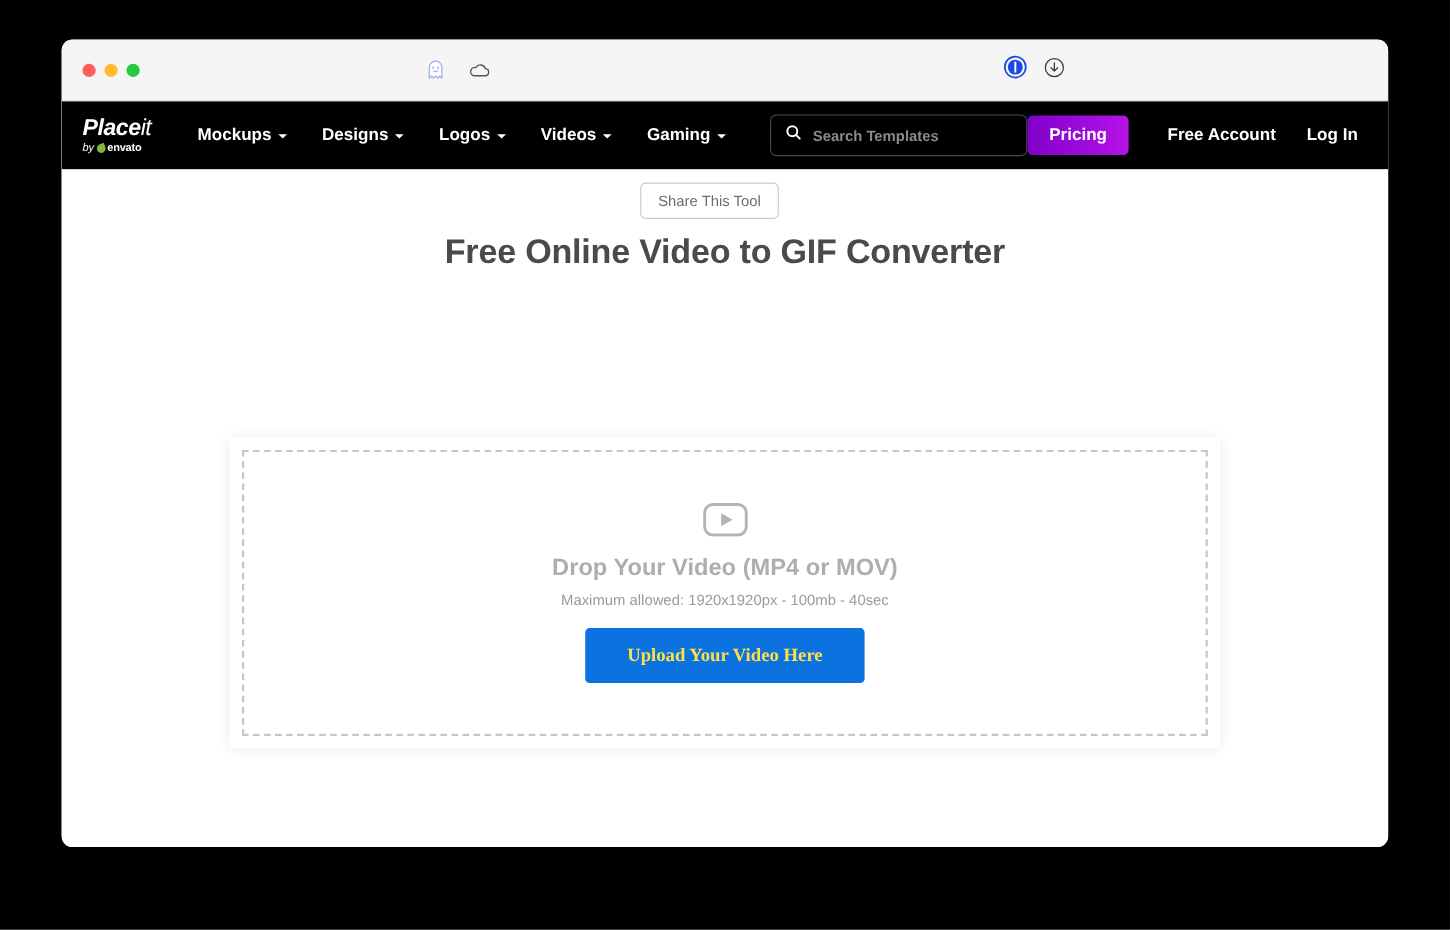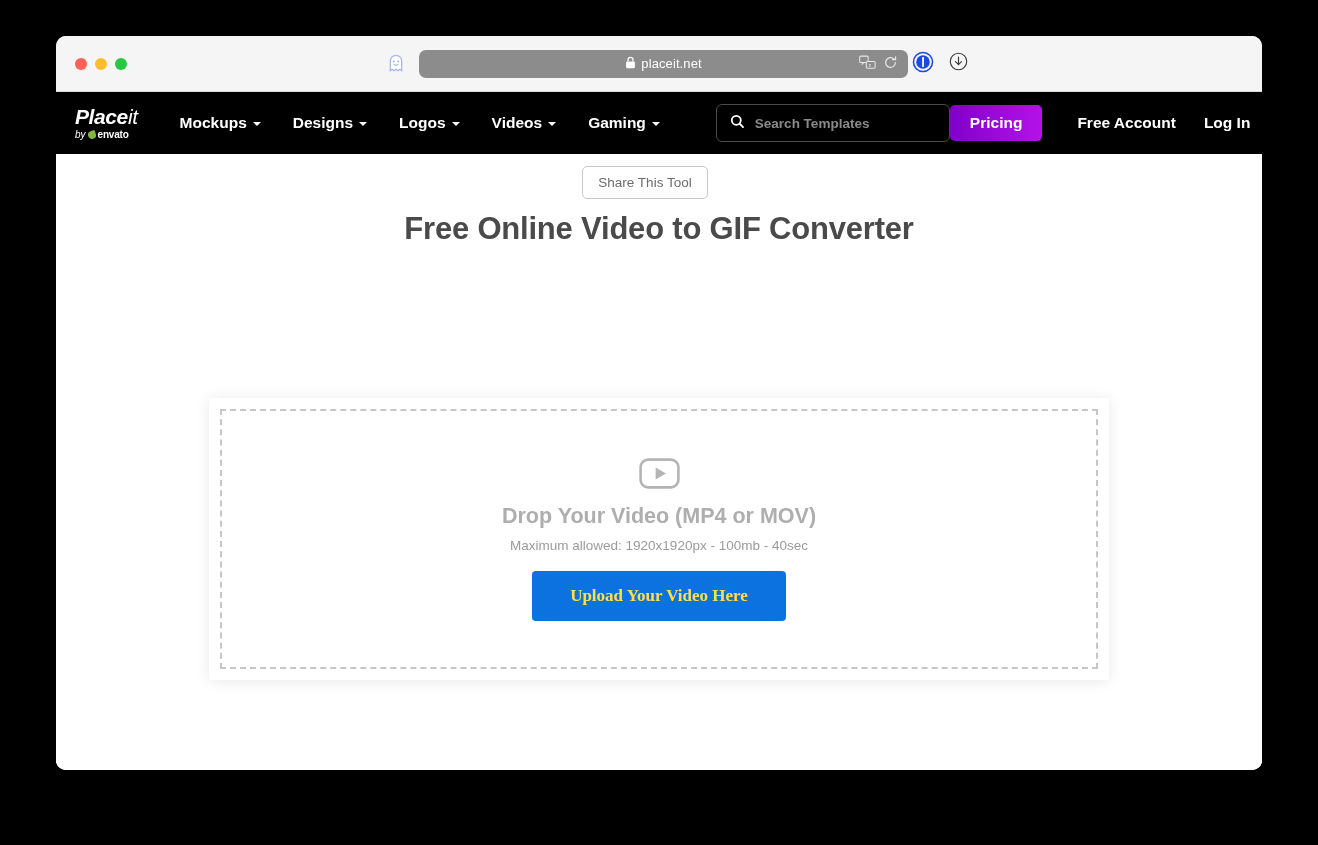--- a/index.html
+++ b/index.html
@@ -145,21 +145,21 @@
   }
   .caret {
     width: 0; height: 0;
     border-left: 4px solid transparent;
     border-right: 4px solid transparent;
     border-top: 4.5px solid #ffffff;
     margin-top: 2px;
   }
 
   .search-box {
-    margin-left: 40px;
+    margin-left: 24px;
     width: 247px; height: 38px;
     border: 1px solid #4a4a4a;
     border-radius: 6px;
     display: flex;
     align-items: center;
     padding: 0 13px;
     gap: 10px;
     background: #000;
   }
   .search-input {
@@ -303,45 +303,20 @@
           <path d="M10 12.6c.6.7 3.4.7 4 0" stroke="#a8b4ef" stroke-width="1.3" stroke-linecap="round"></path>
         </svg>
       </span>
       <span>
         <svg class="chrome-icon" viewBox="0 0 24 24" fill="none" stroke="#555" stroke-width="1.3">
           <path d="M6.3 17.3h11.2a3.5 3.5 0 0 0 .3-6.98A5.2 5.2 0 0 0 8.3 9.2a3.9 3.9 0 0 0-2 8.1z"></path>
         </svg>
       </span>
     </div>
 
-    <div class="url-bar">
-      <span>
-        <svg width="11" height="13" viewBox="0 0 12 14" fill="#ffffff">
-          <rect x="1.2" y="5.8" width="9.6" height="7.4" rx="1.3"></rect>
-          <path d="M3.3 6V4.1a2.7 2.7 0 0 1 5.4 0V6" fill="none" stroke="#ffffff" stroke-width="1.4"></path>
-        </svg>
-      </span>
-      <span class="url-text">placeit.net</span>
-      <span class="url-right-icons">
-        <span>
-          <svg width="17" height="15" viewBox="0 0 20 17" fill="none" stroke="#e8e8e8" stroke-width="1.2">
-            <rect x="0.8" y="1" width="10" height="7.6" rx="1.4"></rect>
-            <path d="M3.6 10.6l1.8-2" stroke-linecap="round"></path>
-            <rect x="8.6" y="7.2" width="10.4" height="8" rx="1.4" fill="#8c8c8c"></rect>
-            <text x="11.2" y="13.6" font-size="6.5" fill="#e8e8e8" stroke="none" font-family="Liberation Sans, sans-serif">z</text>
-          </svg>
-        </span>
-        <span>
-          <svg width="15" height="15" viewBox="0 0 16 16" fill="none" stroke="#e8e8e8" stroke-width="1.3" stroke-linecap="round">
-            <path d="M13.2 8a5.2 5.2 0 1 1-1.6-3.75"></path>
-            <path d="M13.4 1.9v3.1h-3.1"></path>
-          </svg>
-        </span>
-      </span>
-    </div>
 
     <div class="chrome-right-icons">
       <span>
         <svg width="22" height="22" viewBox="0 0 24 24">
           <circle cx="12" cy="12" r="10.4" fill="none" stroke="#1a4ae0" stroke-width="1.7"></circle>
           <circle cx="12" cy="12" r="7.4" fill="#1a4ae0"></circle>
           <rect x="11.1" y="6.6" width="1.9" height="10.8" fill="#ffffff"></rect>
         </svg>
       </span>
       <span>

